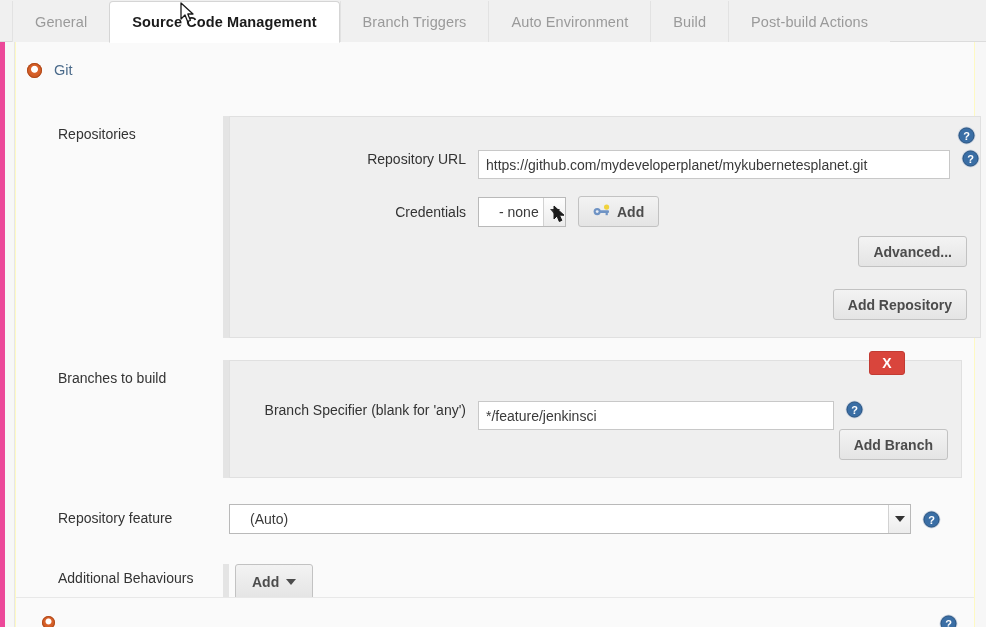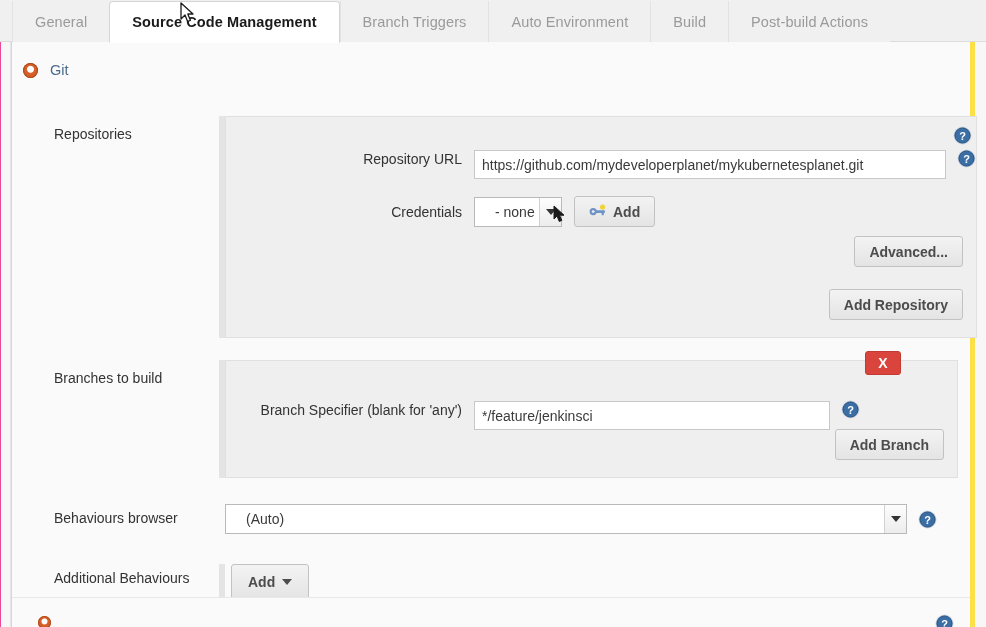--- a/index.html
+++ b/index.html
@@ -56,22 +56,22 @@
     height: 42px;
     z-index: 3;
     margin-bottom: -1px;
   }
 
   
   .body-area {
     position: absolute;
     left: 0; top: 42px;
     width: 975px; height: 585px;
-    background: #fde047;
-    border-left: 1px solid #ec4899;
+    background: #fef9c3;
+    border-left: 5px solid #ec4899;
   }
   .leftrail {
     position: absolute;
     left: 0; top: 0;
     width: 10px; height: 585px;
     background: #f7f7f7;
     border-right: 1px solid #e6e6e6;
   }
   .content-white {
     position: absolute;
@@ -378,21 +378,21 @@
           <div style="position:absolute; right:13px; top:68px;">
             <button class="btn">
               <span>Add Branch</span>
             </button>
           </div>
         </div>
       </div>
     </div>
 
     <div class="cfg-row" style="top:462px;">
-      <div class="cfg-name" style="padding-top:6px;">Behaviours browser</div>
+      <div class="cfg-name" style="padding-top:6px;">Repository feature</div>
       <div class="cfg-val">
         <div class="sel" style="width:682px; margin-left:6px; height:30px;">
           <span>(Auto)</span>
           <span class="arrow">
               <span class="caret-dn"></span>
             </span>
         </div>
         <span class="help" style="margin-left:11px; margin-top:6px;">
           <svg width="19" height="19" viewBox="0 0 19 19">
             <circle cx="9.5" cy="9.5" r="9" fill="#cfd7e3"></circle>

